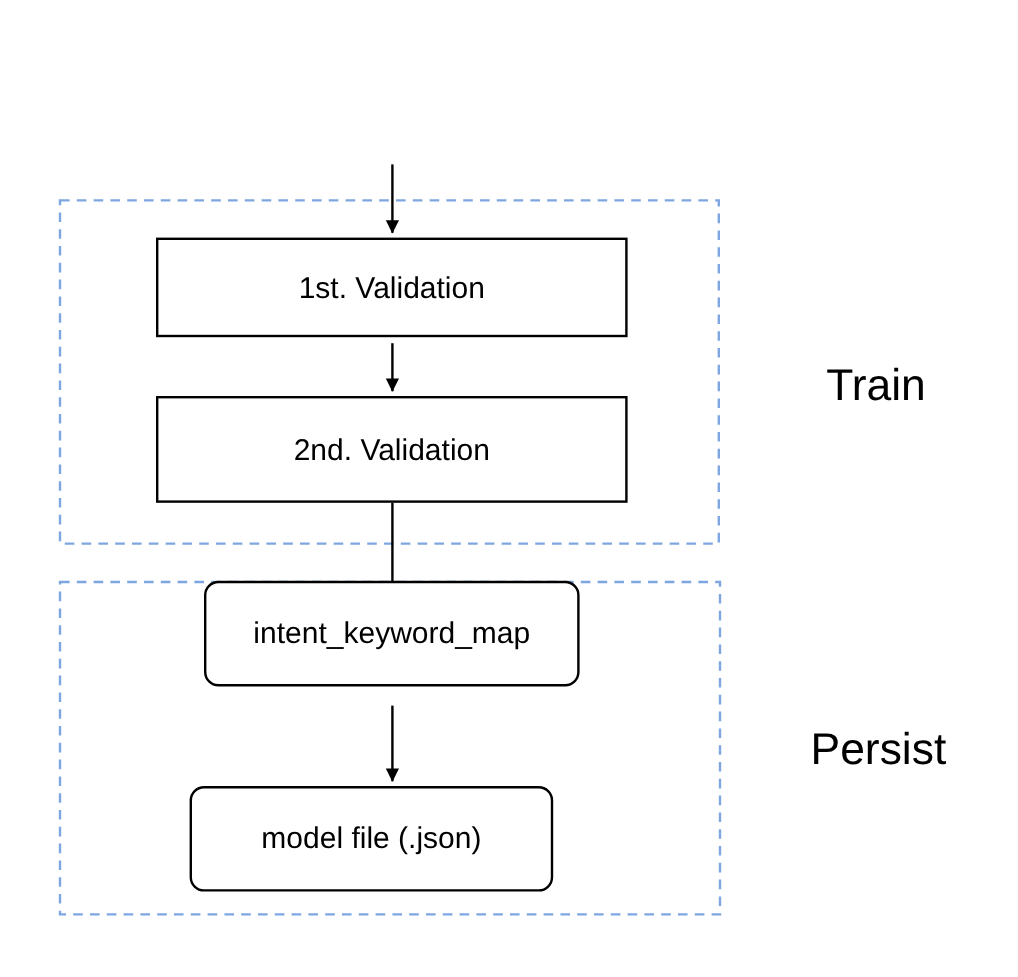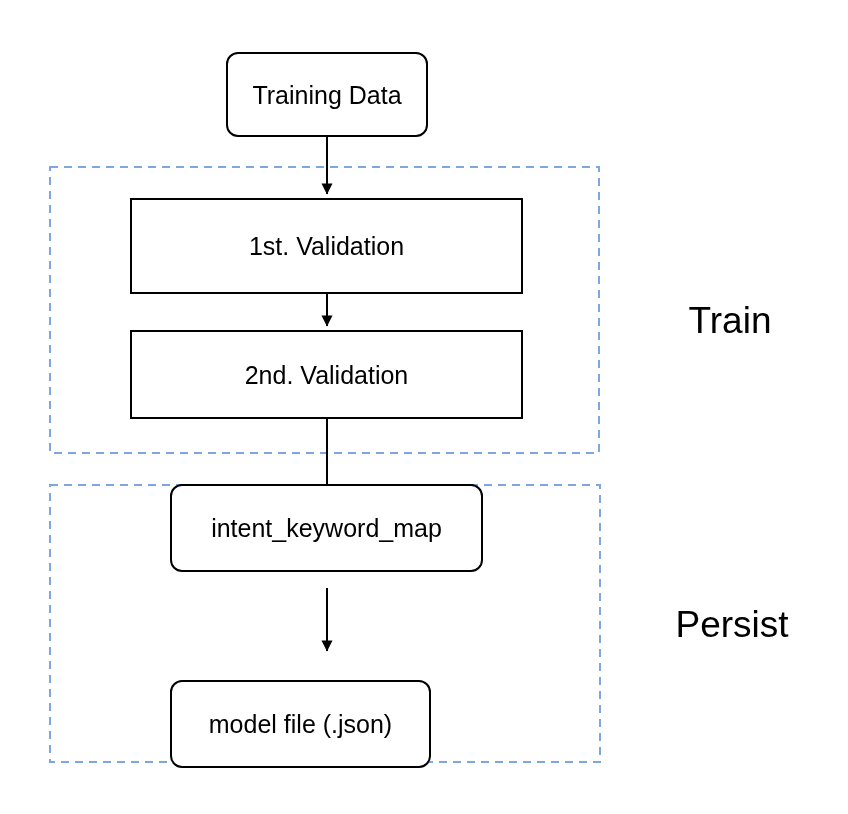--- a/index.html
+++ b/index.html
@@ -32,24 +32,24 @@
     justify-content: center;
     text-align: center;
     font-size: 25px;
     color: #000000;
     line-height: 1.2;
     white-space: nowrap;
   }
   .node.rounded { border-radius: 12px; }
 
   .node-training-data   { left: 226px; top: 52px;  width: 202px; height: 85px; }
-  .node-first-validation{ left: 130px; top: 198px; width: 393px; height: 96px; }
+  .node-first-validation{ left: 130px; top: 198px; width: 393px; height: 83px; }
   .node-second-validation{ left: 130px; top: 330px; width: 393px; height: 89px; }
   .node-intent-map      { left: 170px; top: 484px; width: 313px; height: 88px; }
-  .node-model-file      { left: 170px; top: 655px; width: 261px; height: 88px; margin-top: 25px; }
+  .node-model-file      { left: 158px; top: 655px; width: 303px; height: 88px; }
 
   .group-label {
     position: absolute;
     width: 160px;
     height: 50px;
     display: flex;
     align-items: center;
     justify-content: center;
     font-size: 37px;
     color: #000000;
@@ -84,21 +84,20 @@
 
     <rect class="group-rect" x="50" y="167" width="549" height="286"></rect>
     <rect class="group-rect" x="50" y="485" width="550" height="277"></rect>
 
     <line class="edge-line" x1="327" y1="137" x2="327" y2="194" marker-end="url(#ah)"></line>
     <line class="edge-line" x1="327" y1="286" x2="327" y2="326" marker-end="url(#ah)"></line>
     <line class="edge-line" x1="327" y1="407" x2="327" y2="496" marker-end="url(#ah)"></line>
     <line class="edge-line" x1="327" y1="588" x2="327" y2="651" marker-end="url(#ah)"></line>
   </svg>
 
-  <div class="node rounded node-training-data">Training Data</div>
 
   <div class="node node-first-validation">1st. Validation</div>
 
   <div class="node node-second-validation">2nd. Validation</div>
 
   <div class="node rounded node-intent-map">intent_keyword_map</div>
 
   <div class="node rounded node-model-file">model file (.json)</div>
 
   <div class="group-label label-train">Train</div>

